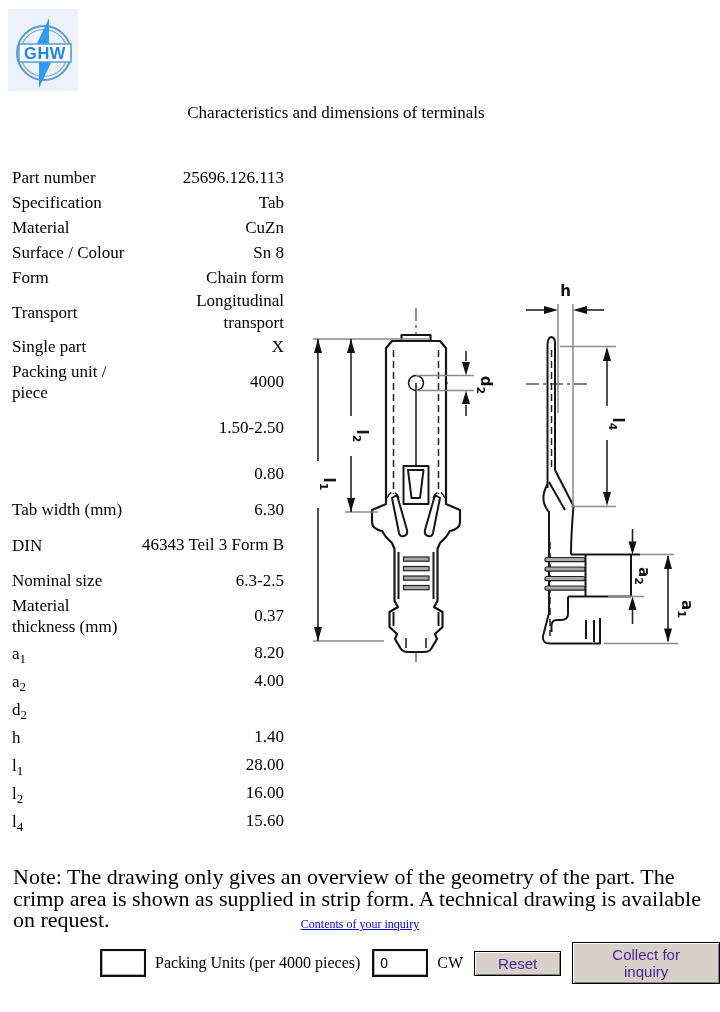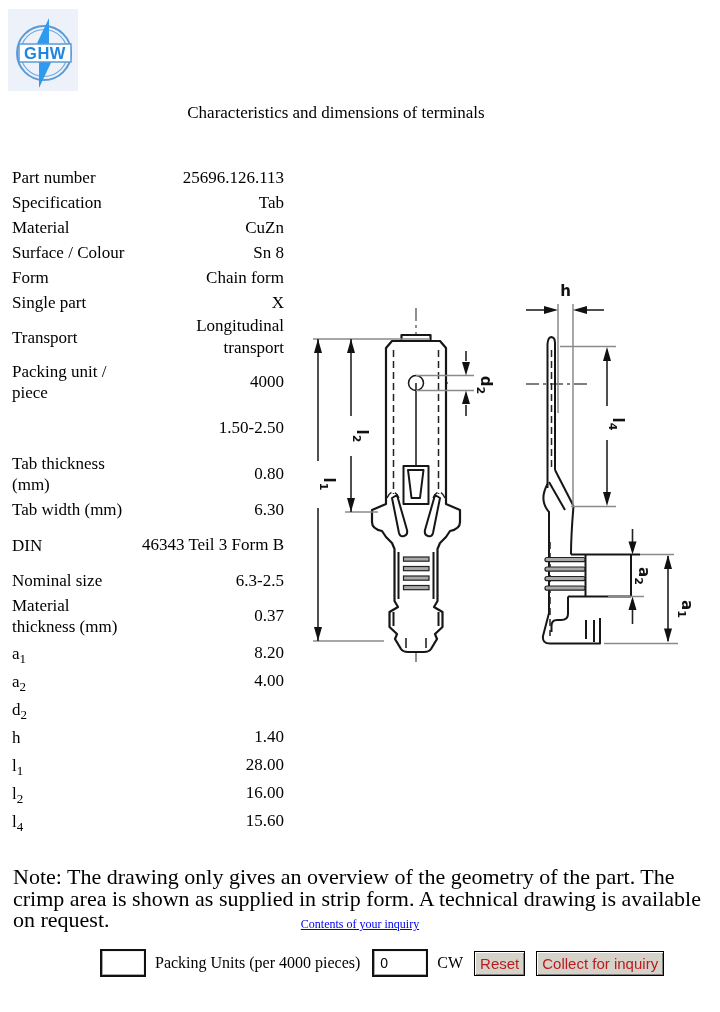--- a/index.html
+++ b/index.html
@@ -45,22 +45,22 @@
   .inquiry a{color:#0000ee;text-decoration:underline;cursor:pointer;}
   
   .footer{position:absolute;left:100px;top:946px;height:34px;display:flex;
           align-items:center;font-size:16px;}
   .box{background:#fff;border:2px solid #111;
        box-shadow:inset 1px -1px 0 #aaa, inset -1px 1px 0 #eee;
        font-family:"Liberation Sans",sans-serif;font-size:14px;}
   .box.b1{width:38px;height:22px;}
   .box.b2{width:44px;height:22px;margin-left:12px;padding-left:6px;}
   .ftxt{margin-left:9px;white-space:nowrap;}
-  button{font-family:"Liberation Sans",sans-serif;font-size:15px;color:#b91c1c;
-         background:#d6d2ca;border:1px solid #000;padding:3px 5px;
+  button{font-family:"Liberation Sans",sans-serif;font-size:15px;color:#4c1d95;
+         background:#d6d2ca;border:1px solid #000;padding:3px 23px;
          box-shadow:inset 1px 1px 0 #fff, inset -1px -1px 0 #808080;
          margin-left:11px;cursor:pointer;}
 </style>
 </head>
 <body>
 
 <div class="logo">
   <svg width="70" height="82" viewBox="0 0 70 82">
     <rect x="0" y="0" width="70" height="82" fill="#edf1fa"></rect>
     <circle cx="36" cy="44" r="27" fill="none" stroke="#5b9bd5" stroke-width="2"></circle>
@@ -88,37 +88,36 @@
       <span class="val">CuZn</span>
     </div>
   <div class="row h25">
       <span class="lbl"><span>Surface / Colour</span></span>
       <span class="val">Sn 8</span>
     </div>
   <div class="row h25">
       <span class="lbl"><span>Form</span></span>
       <span class="val">Chain form</span>
     </div>
-  <div class="row h25">
-      <span class="lbl"><span>Single part</span></span>
-      <span class="val">X</span>
-    </div>
   <div class="row h43">
       <span class="lbl"><span>Transport</span></span>
       <span class="val">Longitudinal transport</span>
     </div>
+  <div class="row h25">
+      <span class="lbl"><span>Single part</span></span>
+      <span class="val">X</span>
+    </div>
   <div class="row h45">
       <span class="lbl"><span>Packing unit / piece</span></span>
       <span class="val">4000</span>
     </div>
   <div class="row h47">
       <span class="val">1.50-2.50</span>
     </div>
   <div class="row h46">
-      <span class="lbl"><span>Tab thickness (mm)</span></span>
       <span class="val">0.80</span>
     </div>
   <div class="row h25">
       <span class="lbl"><span>Tab width (mm)</span></span>
       <span class="val">6.30</span>
     </div>
   <div class="row h46">
       <span class="lbl"><span>DIN</span></span>
       <span class="val">46343 Teil 3 Form B</span>
     </div>

